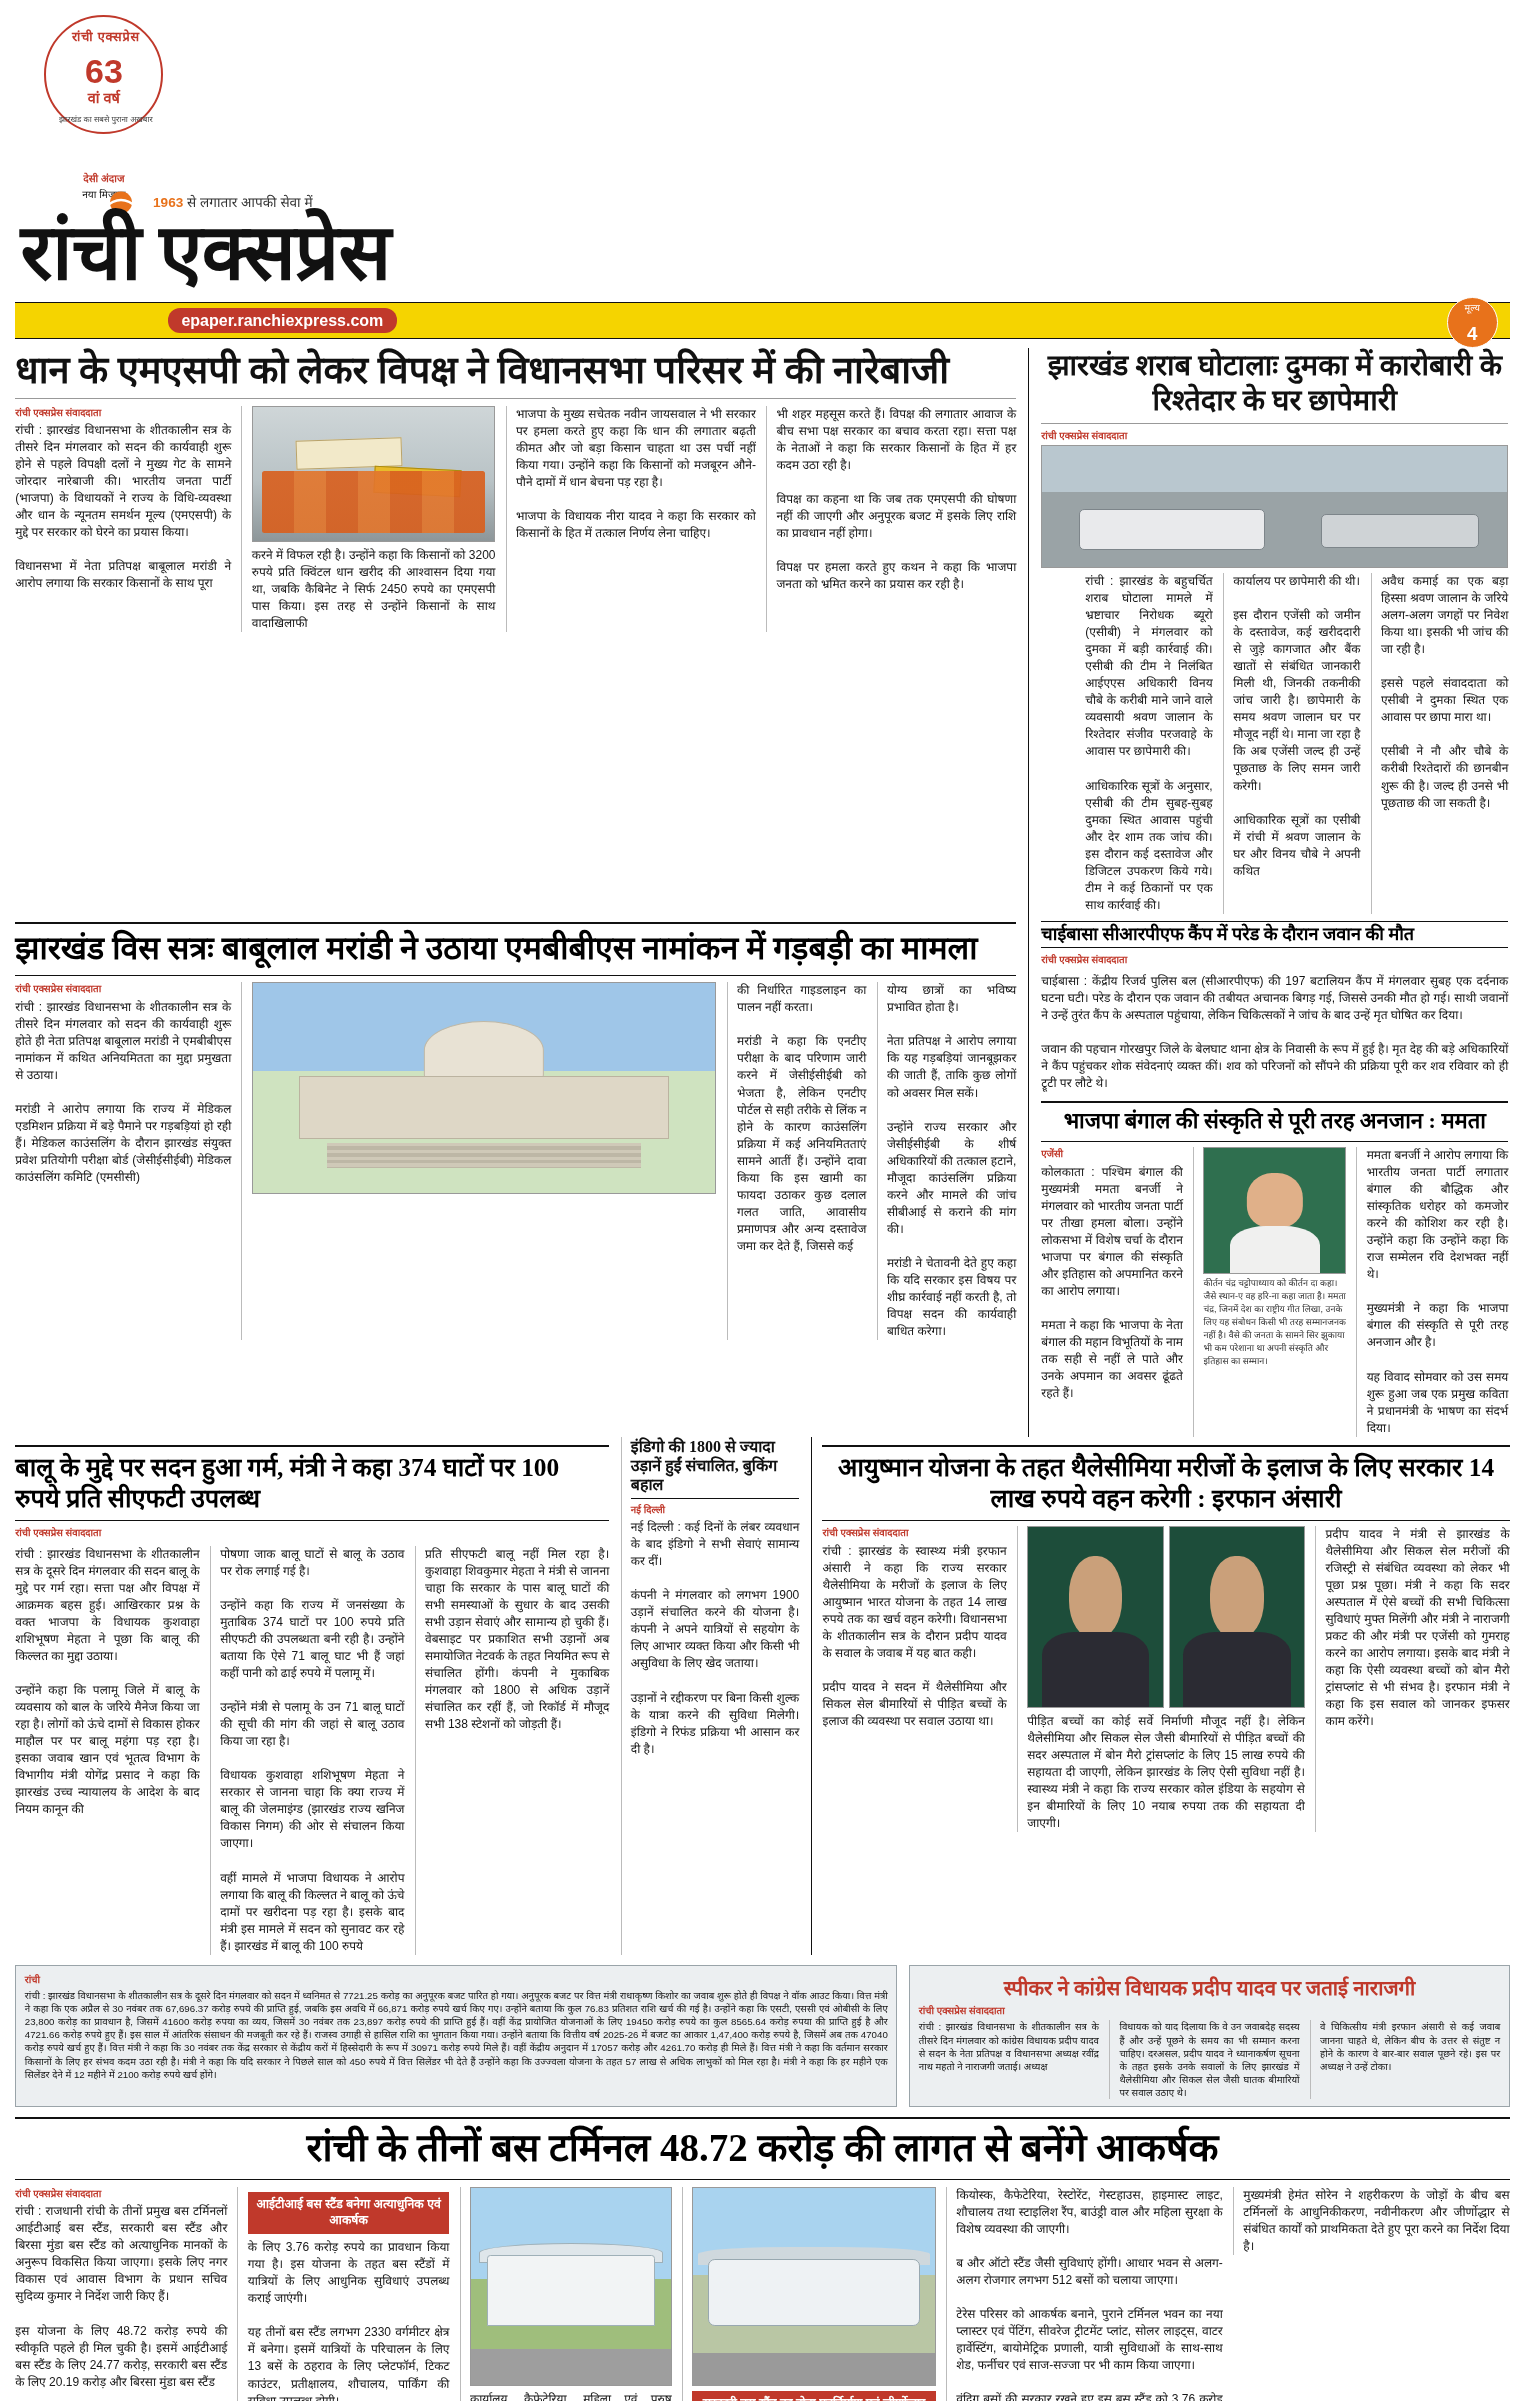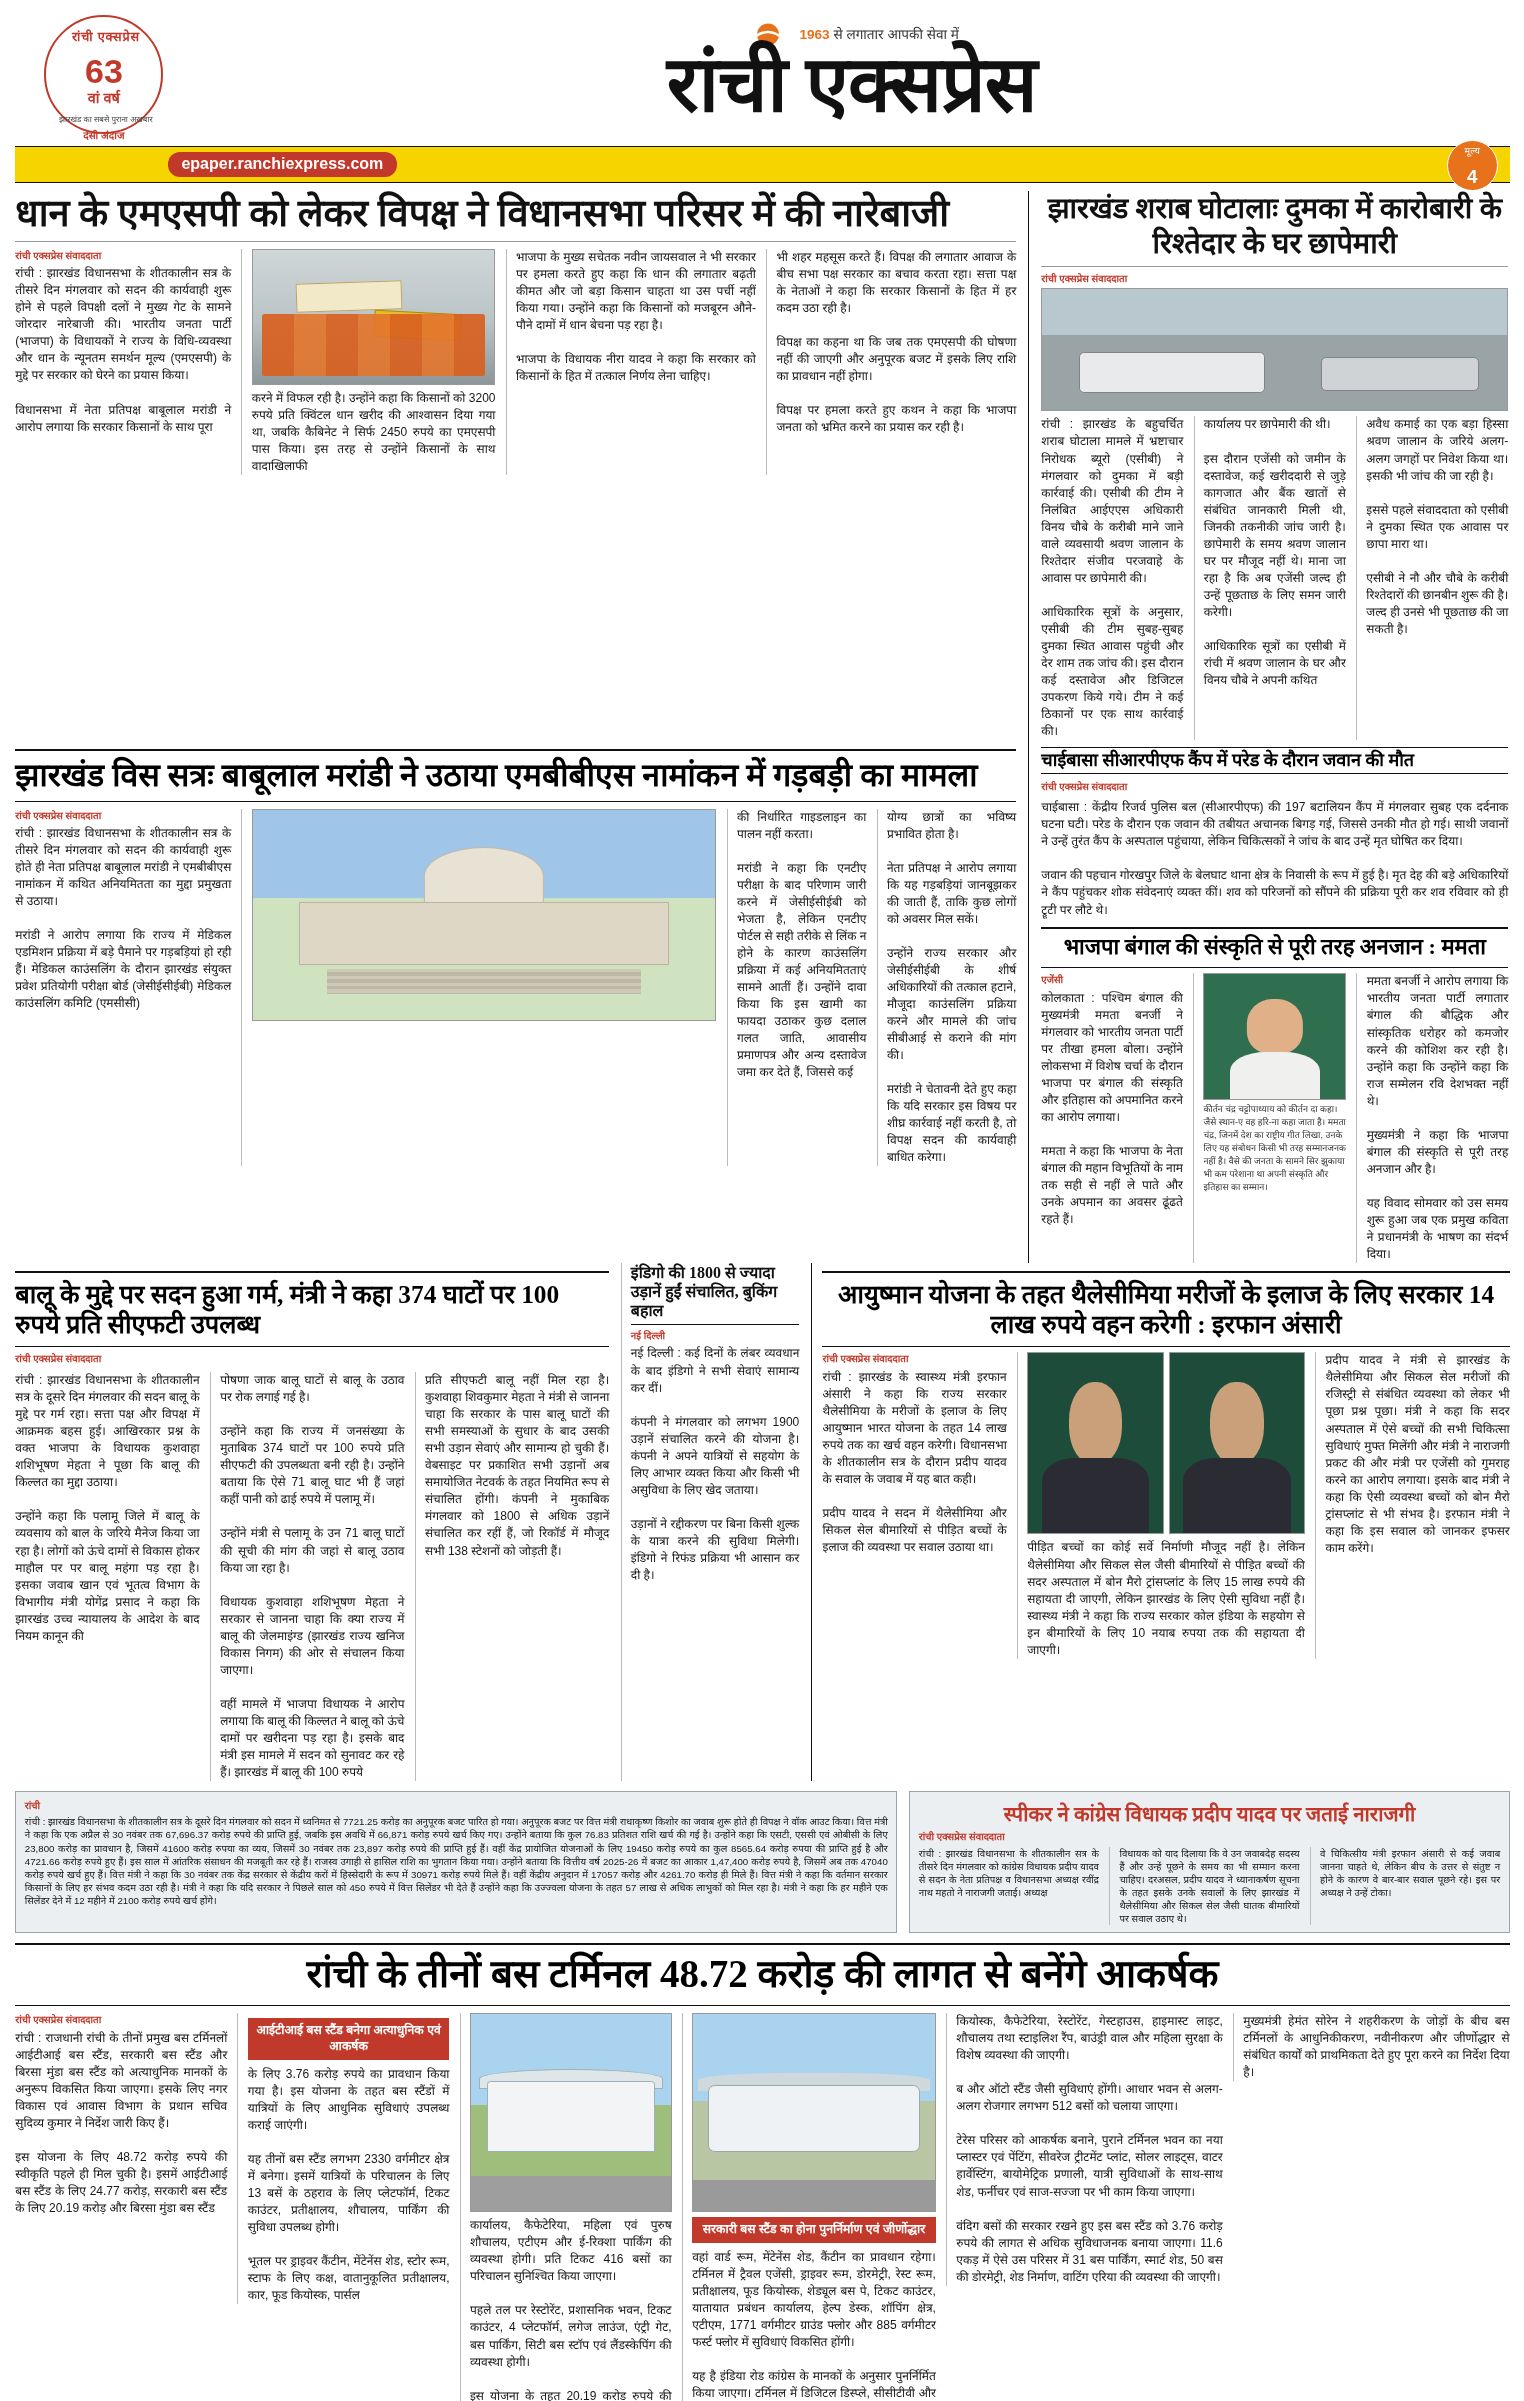--- a/index.html
+++ b/index.html
@@ -12,23 +12,24 @@
   .page {
     width: 1525px;
     min-height: 2401px;
     background: #fff;
     position: relative;
     padding: 0 15.3px 17px 15.3px;
   }
   
   .masthead {
     display: flex;
-    align-items: center;
+    align-items: flex-start;
     padding: 10.2px 5.1px 3.4px 5.1px;
     gap: 8.5px;
+    flex-direction: column;
   }
   .logo-badge {
     width: 170px; height: 127px;
     position: relative;
     flex: 0 0 170px;
   }
   .logo-circle {
     position: absolute;
     left: 24px; top: 5.1px;
     width: 119px; height: 119px;
@@ -349,21 +350,21 @@
     </div>
 
     <div class="right-top">
       <div class="hl head-2" style="text-align:center;">झारखंड शराब घोटालाः दुमका में कारोबारी के रिश्तेदार के घर छापेमारी</div>
       <div class="thin-rule"></div>
       <div class="byline">रांची एक्सप्रेस संवाददाता</div>
       <div class="photo ph ph-raid" style="height:123px; margin-bottom:5.1px;">
         <div class="car"></div>
           <div class="car2"></div>
       </div>
-      <div class="cols-3" style="margin-top:3.4px;">
+      <div class="cols-3" style="margin-top:3.4px;margin-left:44px;">
         <div class="col-text" style="white-space:pre-line;">रांची : झारखंड के बहुचर्चित शराब घोटाला मामले में भ्रष्टाचार निरोधक ब्यूरो (एसीबी) ने मंगलवार को दुमका में बड़ी कार्रवाई की। एसीबी की टीम ने निलंबित आईएएस अधिकारी विनय चौबे के करीबी माने जाने वाले व्यवसायी श्रवण जालान के रिश्तेदार संजीव परजवाहे के आवास पर छापेमारी की।
 
 आधिकारिक सूत्रों के अनुसार, एसीबी की टीम सुबह-सुबह दुमका स्थित आवास पहुंची और देर शाम तक जांच की। इस दौरान कई दस्तावेज और डिजिटल उपकरण किये गये। टीम ने कई ठिकानों पर एक साथ कार्रवाई की।</div>
         <div class="col-text sep-v" style="white-space:pre-line;">कार्यालय पर छापेमारी की थी।
 
 इस दौरान एजेंसी को जमीन के दस्तावेज, कई खरीददारी से जुड़े कागजात और बैंक खातों से संबंधित जानकारी मिली थी, जिनकी तकनीकी जांच जारी है। छापेमारी के समय श्रवण जालान घर पर मौजूद नहीं थे। माना जा रहा है कि अब एजेंसी जल्द ही उन्हें पूछताछ के लिए समन जारी करेगी।
 
 आधिकारिक सूत्रों का एसीबी में रांची में श्रवण जालान के घर और विनय चौबे ने अपनी कथित</div>
         <div class="col-text sep-v" style="white-space:pre-line;">अवैध कमाई का एक बड़ा हिस्सा श्रवण जालान के जरिये अलग-अलग जगहों पर निवेश किया था। इसकी भी जांच की जा रही है।
 

